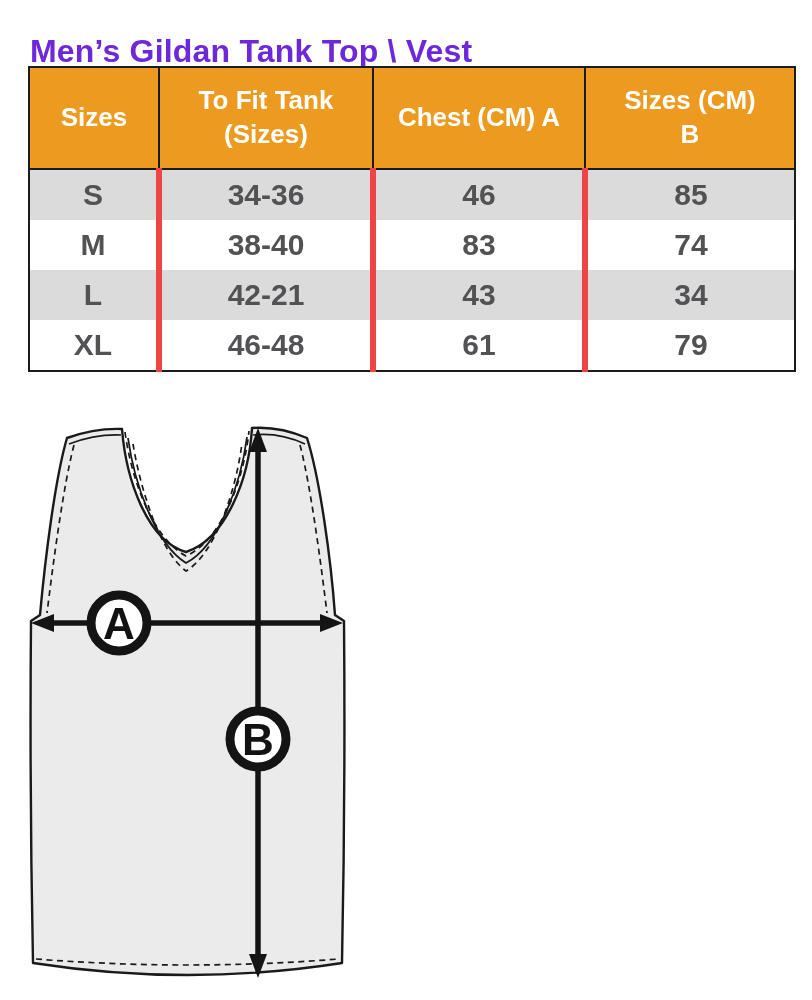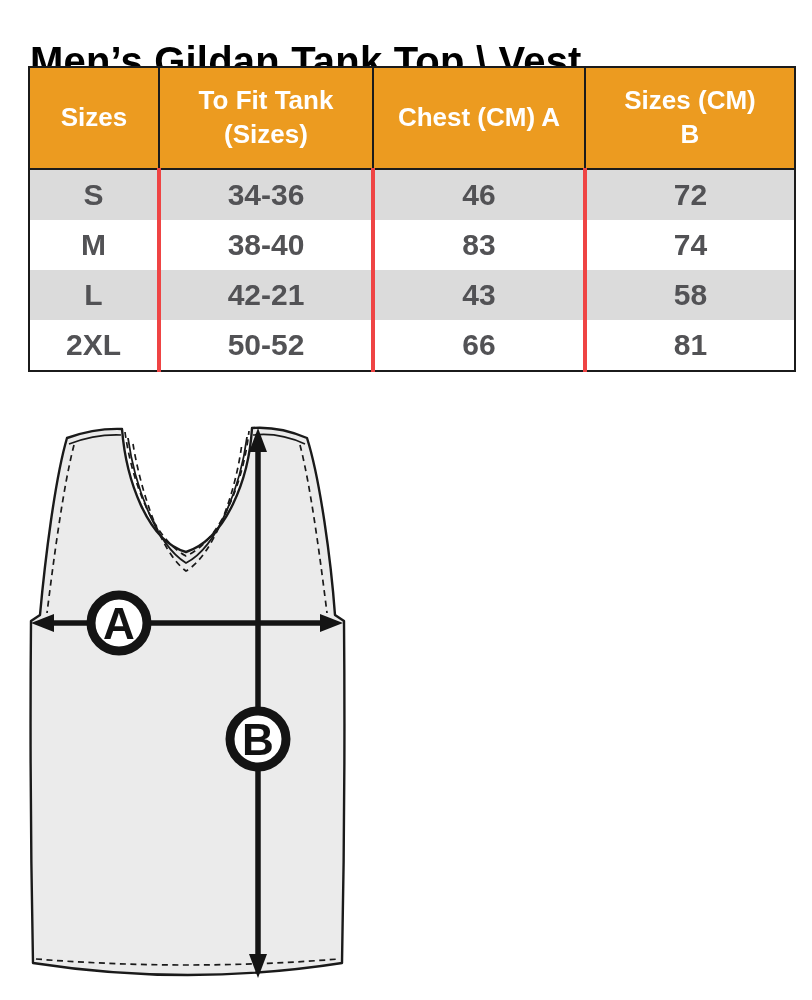--- a/index.html
+++ b/index.html
@@ -7,23 +7,23 @@
     width: 812px; height: 1000px;
     position: relative;
     background: #ffffff;
     font-family: "Liberation Sans", sans-serif;
     overflow: hidden;
   }
 
   .page-title {
     position: absolute;
     left: 30px; top: 12px;
-    font-size: 40px;
+    font-size: 32px;
     font-weight: 700;
-    color: #000000;
+    color: #6d28d9;
     letter-spacing: 0.2px;
     white-space: nowrap;
   }
 
   table.size-chart {
     position: absolute;
     left: 28px; top: 66px;
     width: 766px;
     border-collapse: collapse;
     table-layout: fixed;
@@ -49,21 +49,21 @@
   }
   table.size-chart th:first-child { border-left: none; }
 
   table.size-chart td {
     height: 48px;
     text-align: center;
     vertical-align: middle;
     font-size: 30px;
     font-weight: 700;
     color: #525255;
-    border-left: 4px solid #ef4444;
+    border-left: 6px solid #ef4444;
     background: #ffffff;
   }
   table.size-chart td:first-child { border-left: none; }
   table.size-chart tbody tr:nth-child(odd) td { background: #DBDBDB; }
 
   .diagram-wrap {
     position: absolute;
     left: 0; top: 415px;
     width: 420px; height: 585px;
   }
@@ -105,39 +105,39 @@
         <div>Sizes  (CM)</div>
         <div>B</div>
       </th>
     </tr>
   </thead>
   <tbody>
     <tr>
       <td>S</td>
       <td>34-36</td>
       <td>46</td>
-      <td>72</td>
+      <td>85</td>
     </tr>
     <tr>
       <td>M</td>
       <td>38-40</td>
       <td>83</td>
       <td>74</td>
     </tr>
     <tr>
       <td>L</td>
       <td>42-21</td>
       <td>43</td>
-      <td>58</td>
+      <td>34</td>
     </tr>
     <tr>
-      <td>2XL</td>
-      <td>50-52</td>
-      <td>66</td>
-      <td>81</td>
+      <td>XL</td>
+      <td>46-48</td>
+      <td>61</td>
+      <td>79</td>
     </tr>
   </tbody>
 </table>
 
 <div class="diagram-wrap">
   <svg width="420" height="585" viewBox="0 0 420 585">
 
     <path d="M67,23
          C55,64 45,145 40,200
          L31,206

